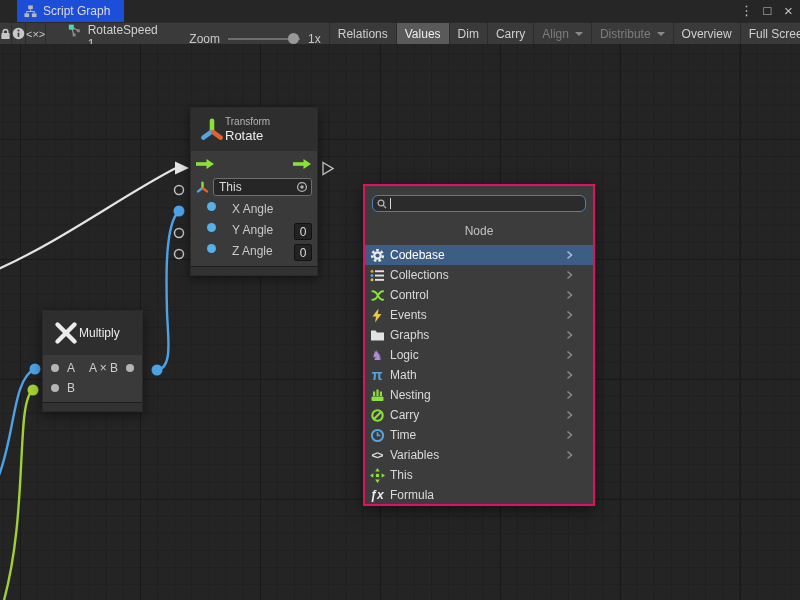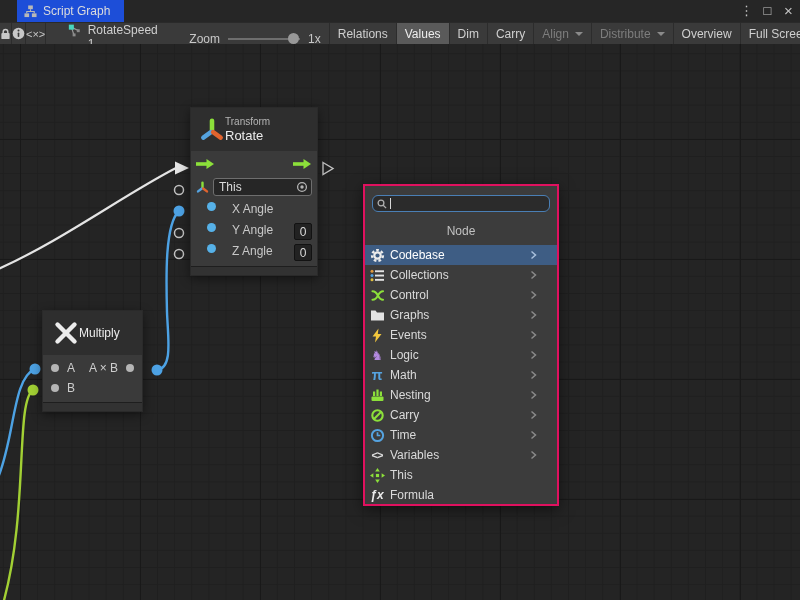--- a/index.html
+++ b/index.html
@@ -67,21 +67,21 @@
   .valbox { width:18px; height:17px; background:#222; border:1px solid #121212; border-radius:2px;
     color:#dcdcdc; font-size:12px; text-align:center; line-height:16px; }
 
   .m-node { left:42px; top:266px; width:101px; }
   .m-row { display:flex; align-items:center; gap:8px; padding:3px 8px; height:20px; }
   .gdot { width:8px; height:8px; border-radius:50%; background:#b5b5b5; flex:0 0 8px; }
   .m-row .lab { font-size:12px; color:#cdcdcd; }
   .m-row .out { margin-left:auto; font-size:12px; color:#cdcdcd; }
 
   
-  .finder { position:absolute; left:363px; top:140px; width:196px; height:322px;
+  .finder { position:absolute; left:363px; top:140px; width:232px; height:322px;
     background:#3c3c3c; border:2px solid #e0115f; box-shadow:0 4px 14px rgba(0,0,0,.5); }
   .searchwrap { padding:9px 7px 4px 7px; }
   .searchfield { position:relative; height:17px; background:#2b2b2b; border:1px solid #4a7fb5;
     border-radius:6px; display:flex; align-items:center; padding:0 4px; gap:3px; }
   .searchfield input { flex:1; background:transparent; border:none; outline:none; color:#ddd;
     font-size:11px; font-family:"Liberation Sans",sans-serif; height:13px; }
   .caret { width:1px; height:11px; background:#d8d8d8; position:absolute; left:17px; top:2px; }
   .finder-header { text-align:center; color:#c2c2c2; font-size:12px; padding:8px 0 7px 0; }
   .flist { }
   .fitem { display:flex; align-items:center; height:20px; padding:0 19px 0 4px; gap:5px; }
@@ -331,36 +331,36 @@
             </span>
           <span class="flabel">Control</span>
           <svg class="chev" width="9" height="14" viewBox="0 0 9 14">
             <polyline points="2.5,3.5 6.5,7 2.5,10.5" stroke="#8a8a8a" stroke-width="1.5" fill="none"></polyline>
             </svg>
         </div>
 
         <div class="fitem">
           <span class="ficon">
             <svg width="15" height="15" viewBox="0 0 15 15">
+              <polygon points="8.5,0.5 2.5,8.5 6,8.5 5,14.5 11.5,6 7.8,6" fill="#f3c73d"></polygon>
+            </svg>
+            </span>
+          <span class="flabel">Events</span>
+          <svg class="chev" width="9" height="14" viewBox="0 0 9 14">
+            <polyline points="2.5,3.5 6.5,7 2.5,10.5" stroke="#8a8a8a" stroke-width="1.5" fill="none"></polyline>
+            </svg>
+        </div>
+
+        <div class="fitem">
+          <span class="ficon">
+            <svg width="15" height="15" viewBox="0 0 15 15">
               <path d="M1,2.5 h4.5 l1.5,2 h7 v8 h-13 z" fill="#e2e2e2"></path>
             </svg>
             </span>
           <span class="flabel">Graphs</span>
-          <svg class="chev" width="9" height="14" viewBox="0 0 9 14">
-            <polyline points="2.5,3.5 6.5,7 2.5,10.5" stroke="#8a8a8a" stroke-width="1.5" fill="none"></polyline>
-            </svg>
-        </div>
-
-        <div class="fitem">
-          <span class="ficon">
-            <svg width="15" height="15" viewBox="0 0 15 15">
-              <polygon points="8.5,0.5 2.5,8.5 6,8.5 5,14.5 11.5,6 7.8,6" fill="#f3c73d"></polygon>
-            </svg>
-            </span>
-          <span class="flabel">Events</span>
           <svg class="chev" width="9" height="14" viewBox="0 0 9 14">
             <polyline points="2.5,3.5 6.5,7 2.5,10.5" stroke="#8a8a8a" stroke-width="1.5" fill="none"></polyline>
             </svg>
         </div>
 
         <div class="fitem">
           <span class="ficon">
             <span class="ch" style="color:#b48ae0">♞</span>
             </span>
           <span class="flabel">Logic</span>

